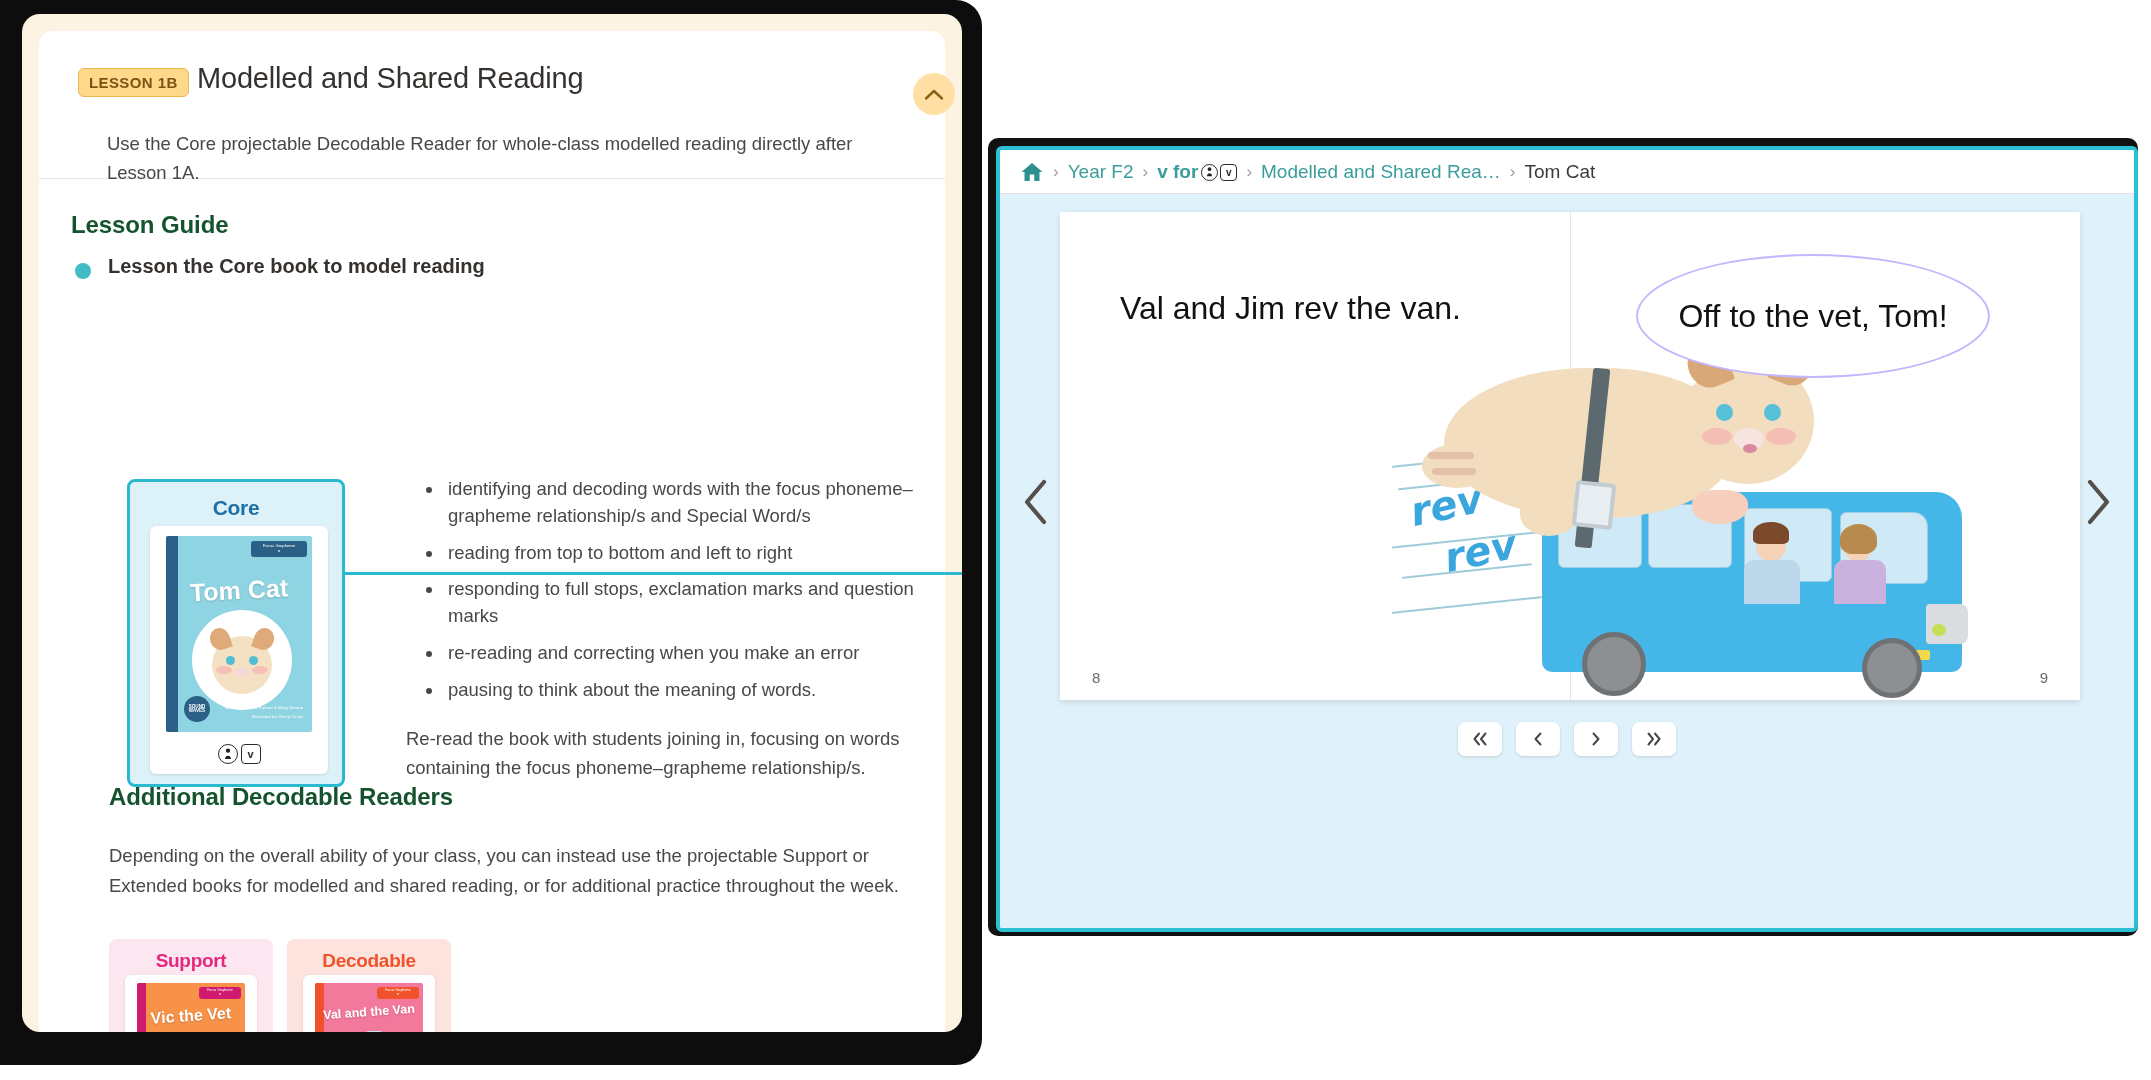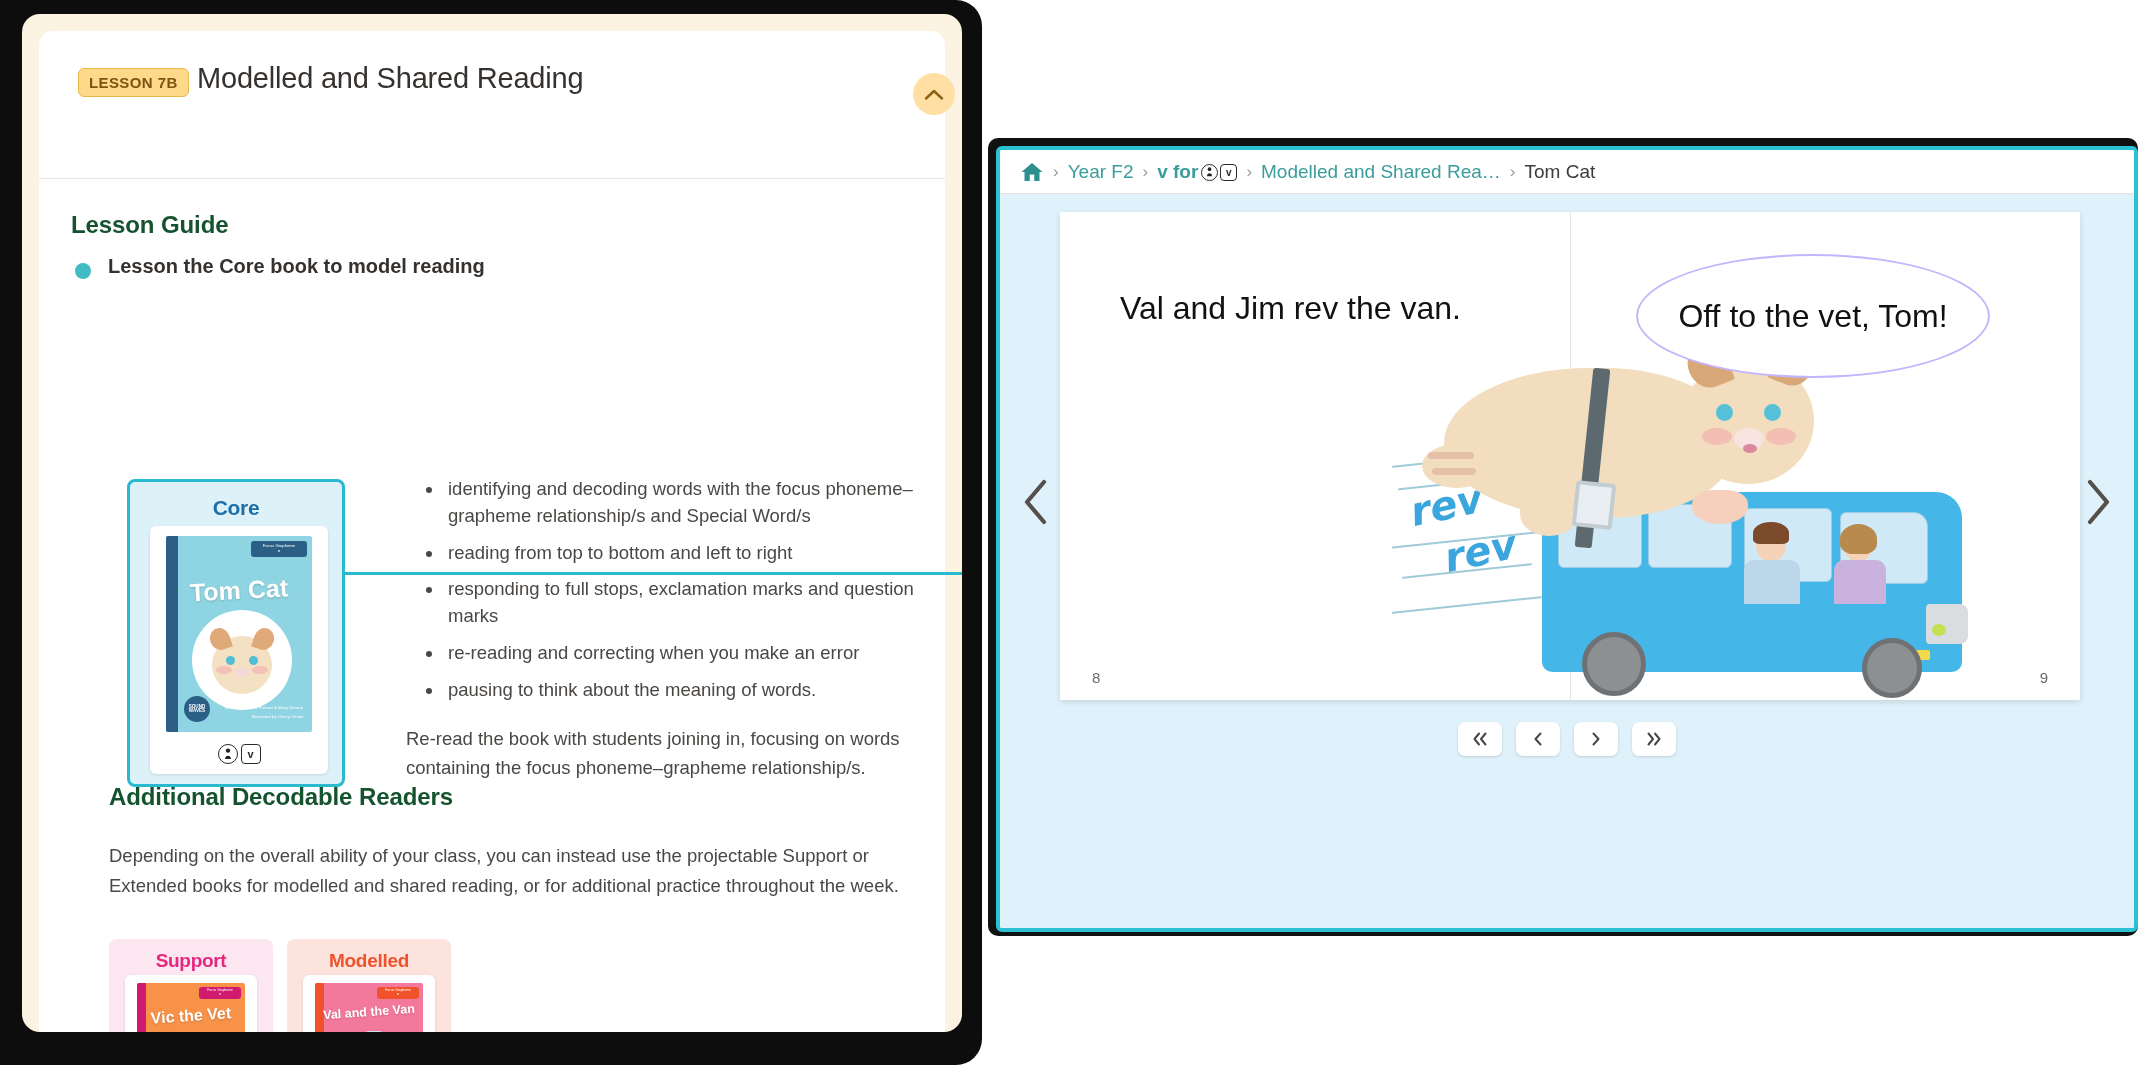--- a/index.html
+++ b/index.html
@@ -218,27 +218,28 @@
   .person-body{position:absolute;border-radius:10px 10px 0 0;}
 </style>
 </head>
 <body>
 
 <div id="lesson-frame">
   <div id="lesson-inner">
     <div id="lesson-card">
 
       <div id="lesson-header">
-        <div id="lesson-badge">LESSON 7B</div>
+        <div id="lesson-badge">LESSON 1B</div>
         <div id="lesson-title">Modelled and Shared Reading</div>
         <button id="collapse-btn">
           <svg width="20" height="13" viewBox="0 0 20 13">
             <path d="M2 10.5 L10 3 L18 10.5" fill="none" stroke="#8a6213" stroke-width="2.4" stroke-linecap="round" stroke-linejoin="round"></path>
           </svg>
         </button>
+        <div id="lesson-intro">Use the Core projectable Decodable Reader for whole-class modelled reading directly after Lesson 1A.</div>
       </div>
 
       <div id="lesson-body">
 
         <div id="lesson-guide-h" class="sec-h">Lesson Guide</div>
 
         <div id="step-row">
           <span id="step-dot"></span>
           <span id="step-label">Lesson the Core book to model reading</span>
         </div>
@@ -312,21 +313,21 @@
                 <div style="position:absolute;left:43px;top:26px;width:4px;height:4px;background:#2a2a2a;border-radius:50%;"></div>
 
               </div>
 
             </div>
 
           </div>
         </div>
 
         <div id="extended-thumb" class="thumb">
-          <div class="sub-title thumb-title" style="color:#f0522b;">Modelled</div>
+          <div class="sub-title thumb-title" style="color:#f0522b;">Decodable</div>
           <div class="thumb-white" style="left:16px;top:36px;width:132px;height:190px;">
             <div class="cover" style="left:12px;top:8px;width:108px;height:146px;background:#f2789c;">
               <div class="cover-spine" style="width:9px;background:#f0522b;"></div>
               <div class="focus-tag" style="right:4px;top:4px;width:40px;padding:2px 1px;background:#f0522b;font-size:3.3px;">
                 <span>Focus Grapheme</span><br>
                 <b>v</b>
               </div>
               <div class="cover-name" style="top:22px;font-size:12.5px;transform:rotate(-4deg);">Val and the Van</div>
               <div class="cover-circle" style="left:22px;top:48px;width:74px;height:74px;">
                 <div style="position:absolute;left:0;top:0;right:0;bottom:0;background:#bfe4f2;"></div>

